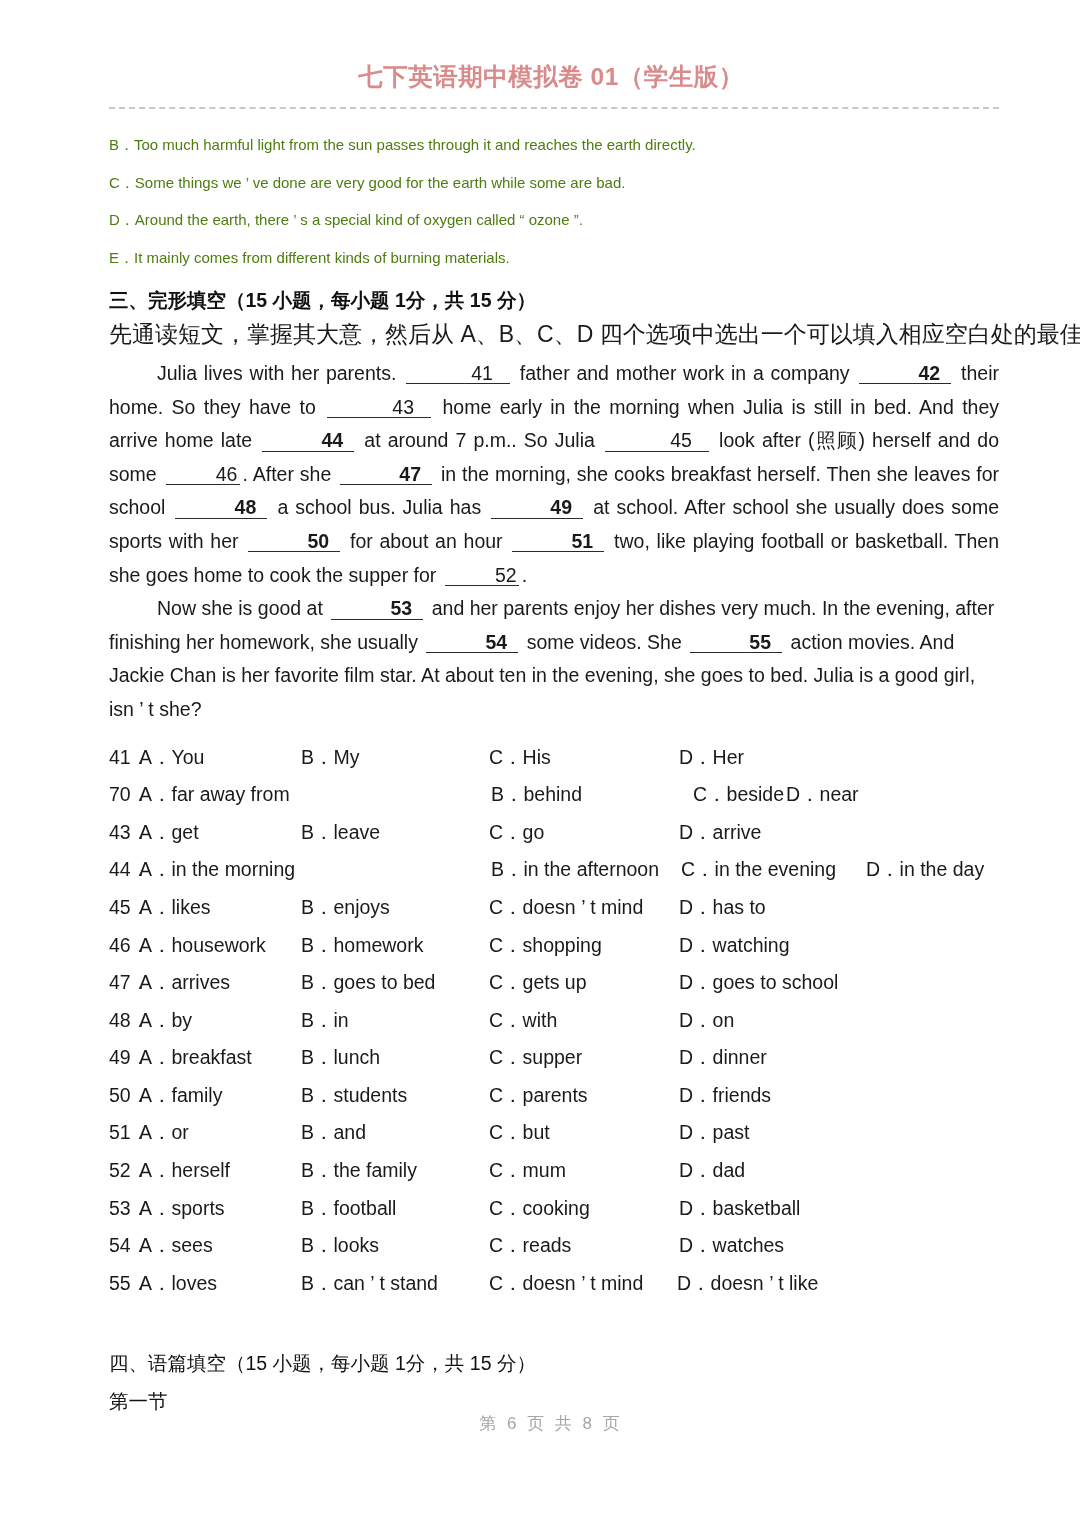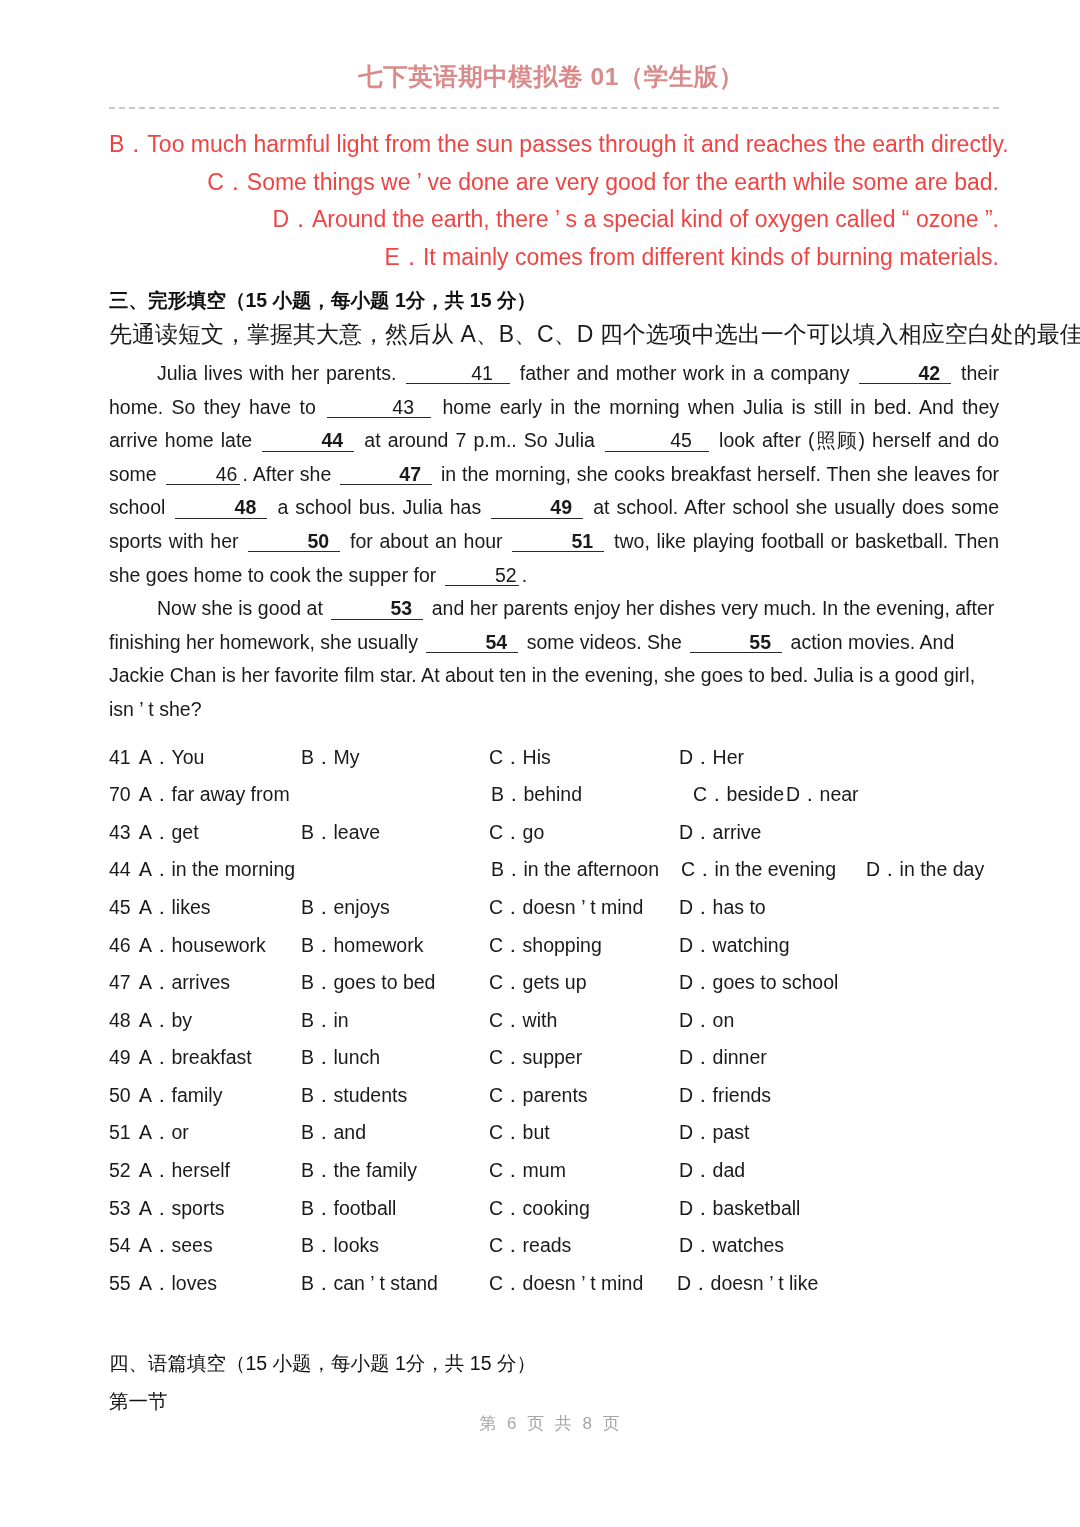--- a/index.html
+++ b/index.html
@@ -50,25 +50,24 @@
 
   
   .content {
     position: absolute;
     left: 98px;
     top: 126px;
     width: 890px;
   }
 
   .opt-line {
-    font-size: 23px;
+    font-size: 15px;
     line-height: 37.5px;
-    color: #ef4444;
-    white-space: nowrap;
-    text-align: right;
+    color: #4d7c0f;
+    white-space: nowrap;
   }
 
   .sec-heading {
     font-size: 19.5px;
     font-weight: bold;
     line-height: 34px;
     margin-top: 7px;
     color: #111;
     white-space: nowrap;
   }

